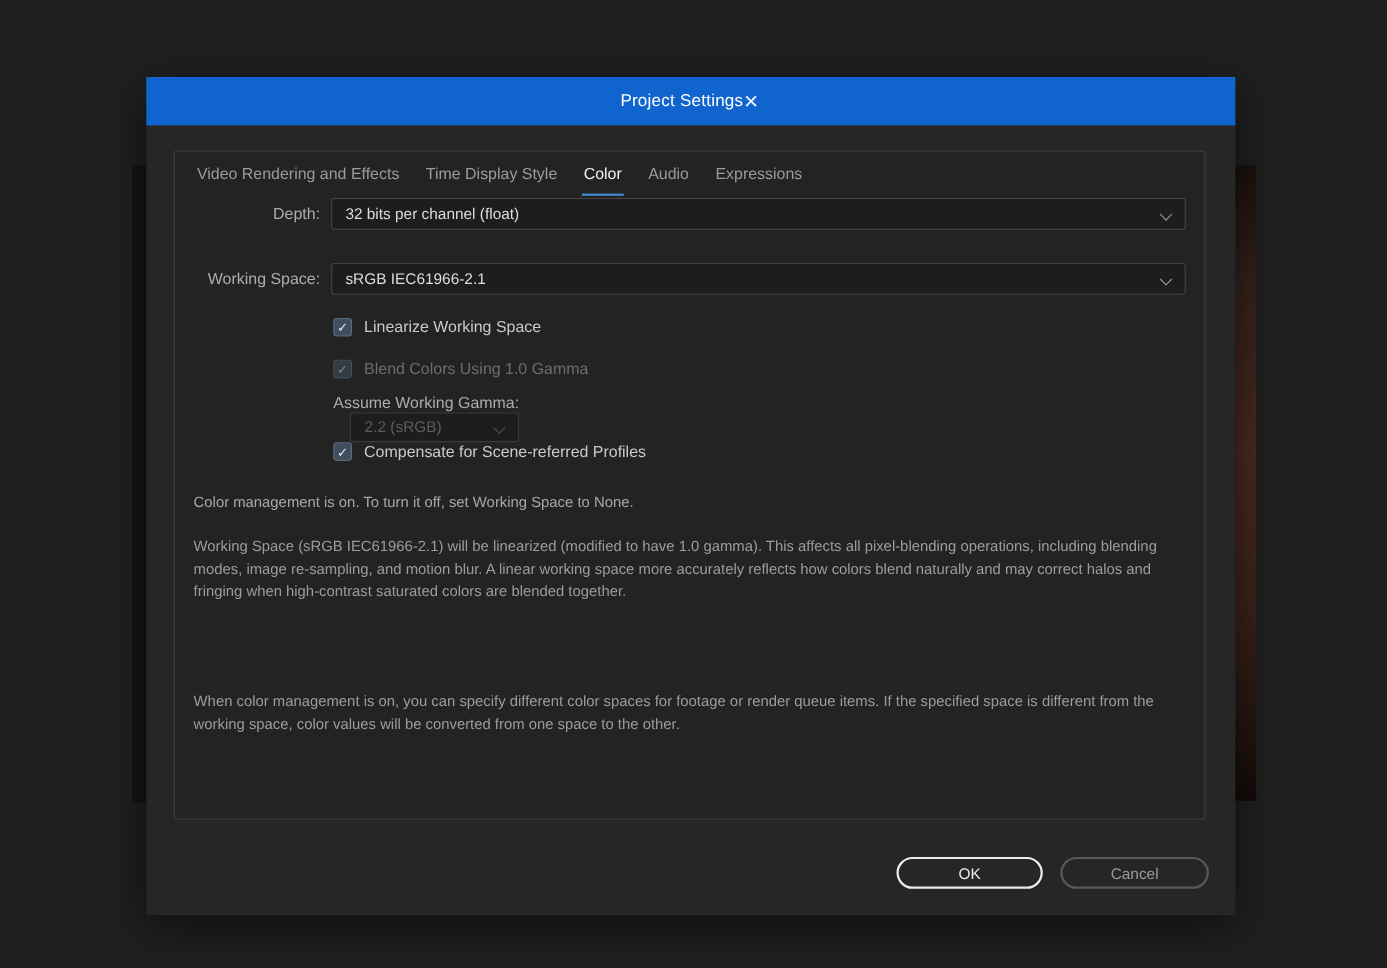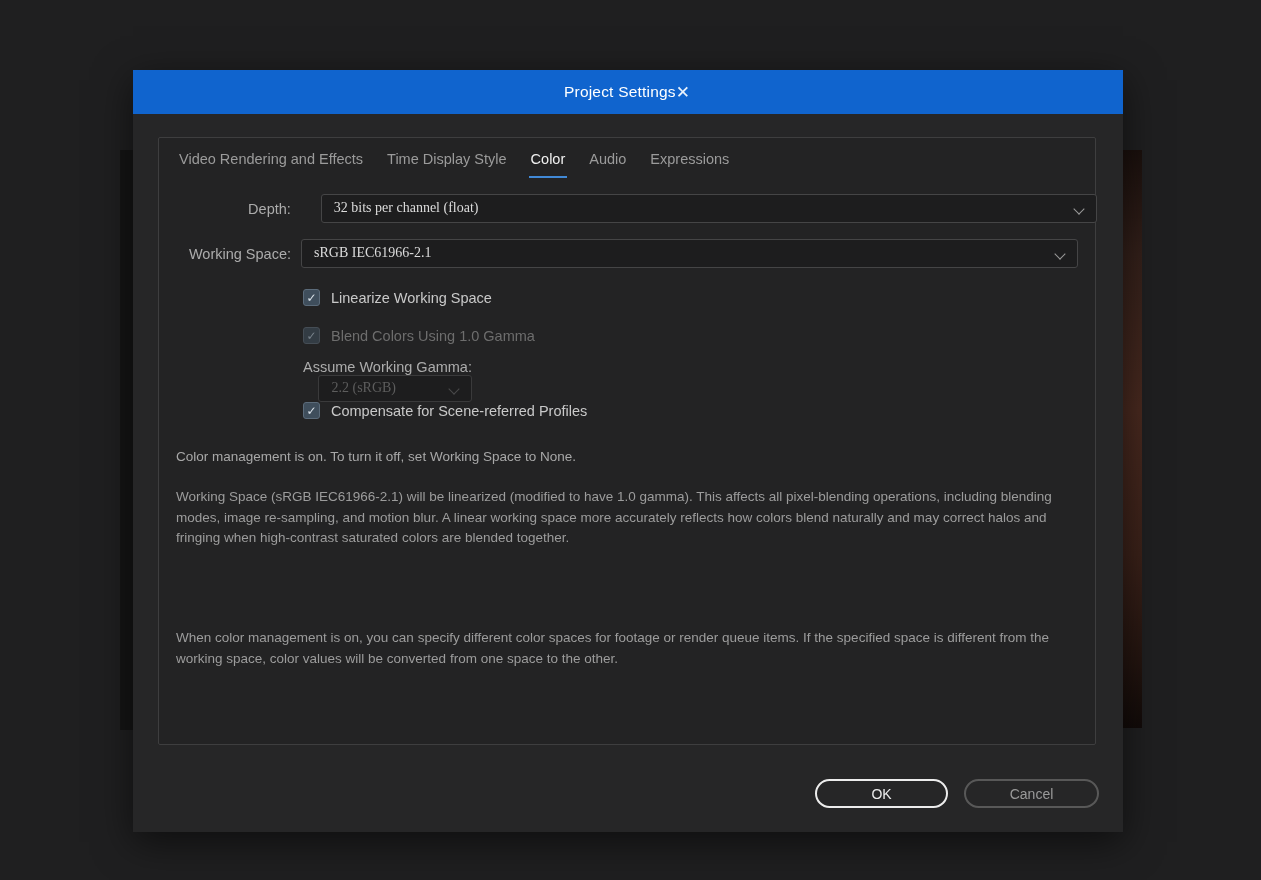--- a/index.html
+++ b/index.html
@@ -49,31 +49,31 @@
     position:absolute;left:18px;top:13px;display:flex;gap:20px;
     font-size:14.5px;
   }
   .tab{color:#9b9b9b;padding:0 2px 9px 2px;cursor:pointer;border-bottom:2px solid transparent;}
   .tab.active{color:#f1f1f1;border-bottom:2px solid var(--accent);}
   
   .field-row{
     position:absolute;left:0;width:938px;height:29px;
     display:flex;align-items:center;
   }
-  .field-row.depth{top:56px;gap:20px;}
+  .field-row.depth{top:42px;}
   .field-row.ws{top:101px;}
   .field-label{
     width:132px;text-align:right;margin-right:10px;
     color:#acacac;font-size:14.5px;
   }
   .select{
     width:777px;height:29px;background:#1d1d1e;border:1px solid #454546;
     border-radius:3px;display:flex;align-items:center;
     padding:0 30px 2px 12px;position:relative;cursor:pointer;
-    color:#dcdcdc;font-size:14px;font-family:Liberation Serif, serif;
+    color:#dcdcdc;font-size:14px;
   }
   .chev{
     position:absolute;right:13px;top:10px;width:8px;height:8px;
     border-right:1.6px solid #9a9a9a;border-bottom:1.6px solid #9a9a9a;
     transform:rotate(45deg);
   }
   
   .check-row{
     position:absolute;left:144px;display:flex;align-items:center;gap:11px;
     font-size:14.5px;color:#c9c9c9;cursor:pointer;

